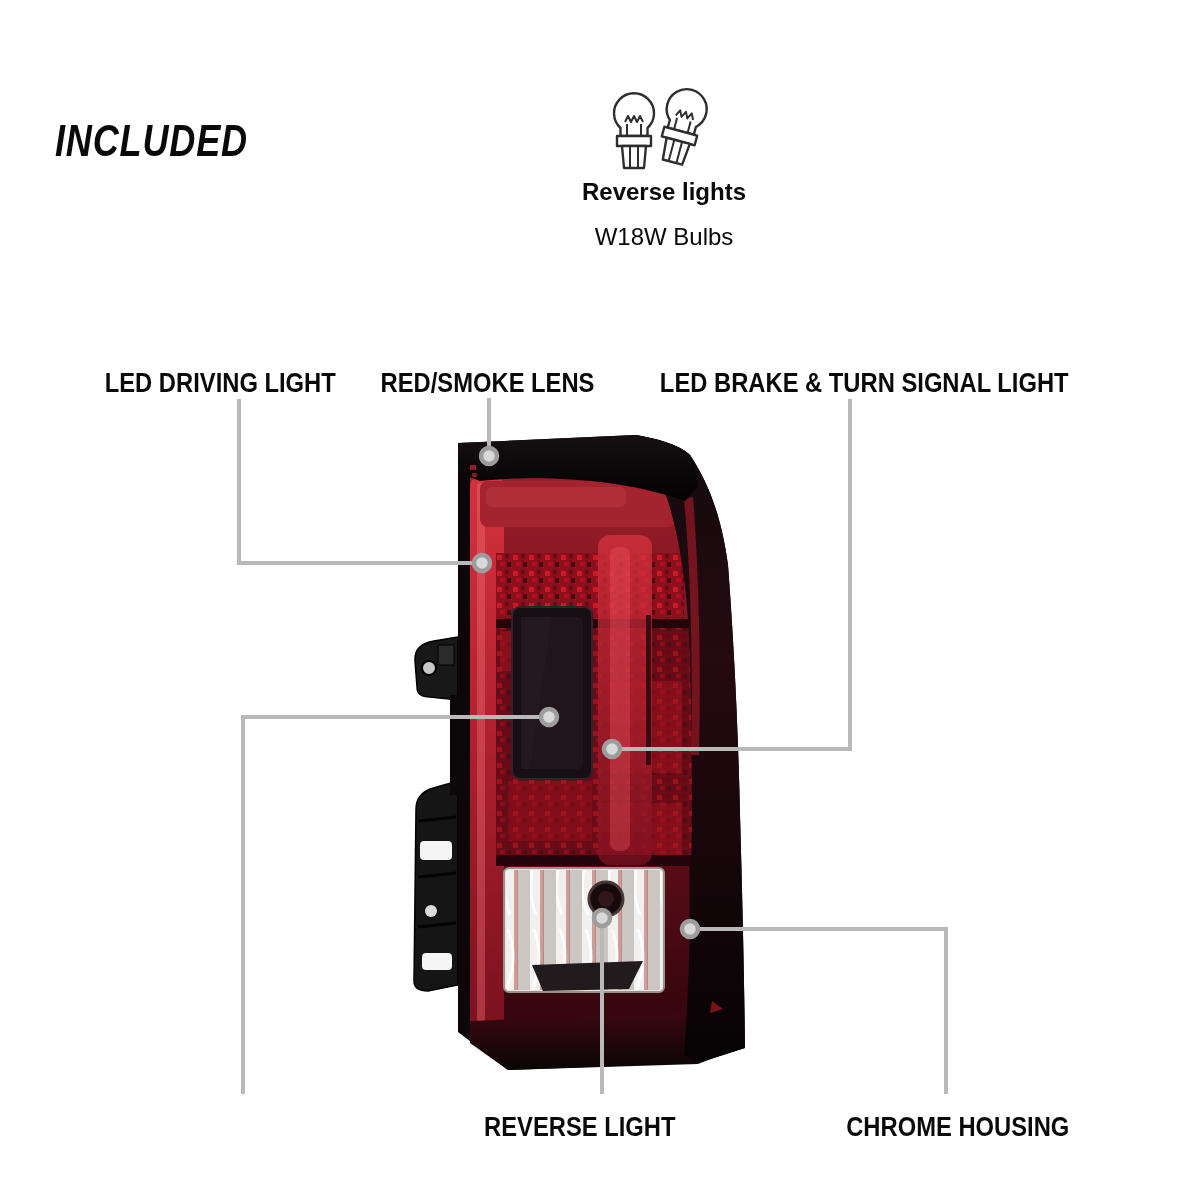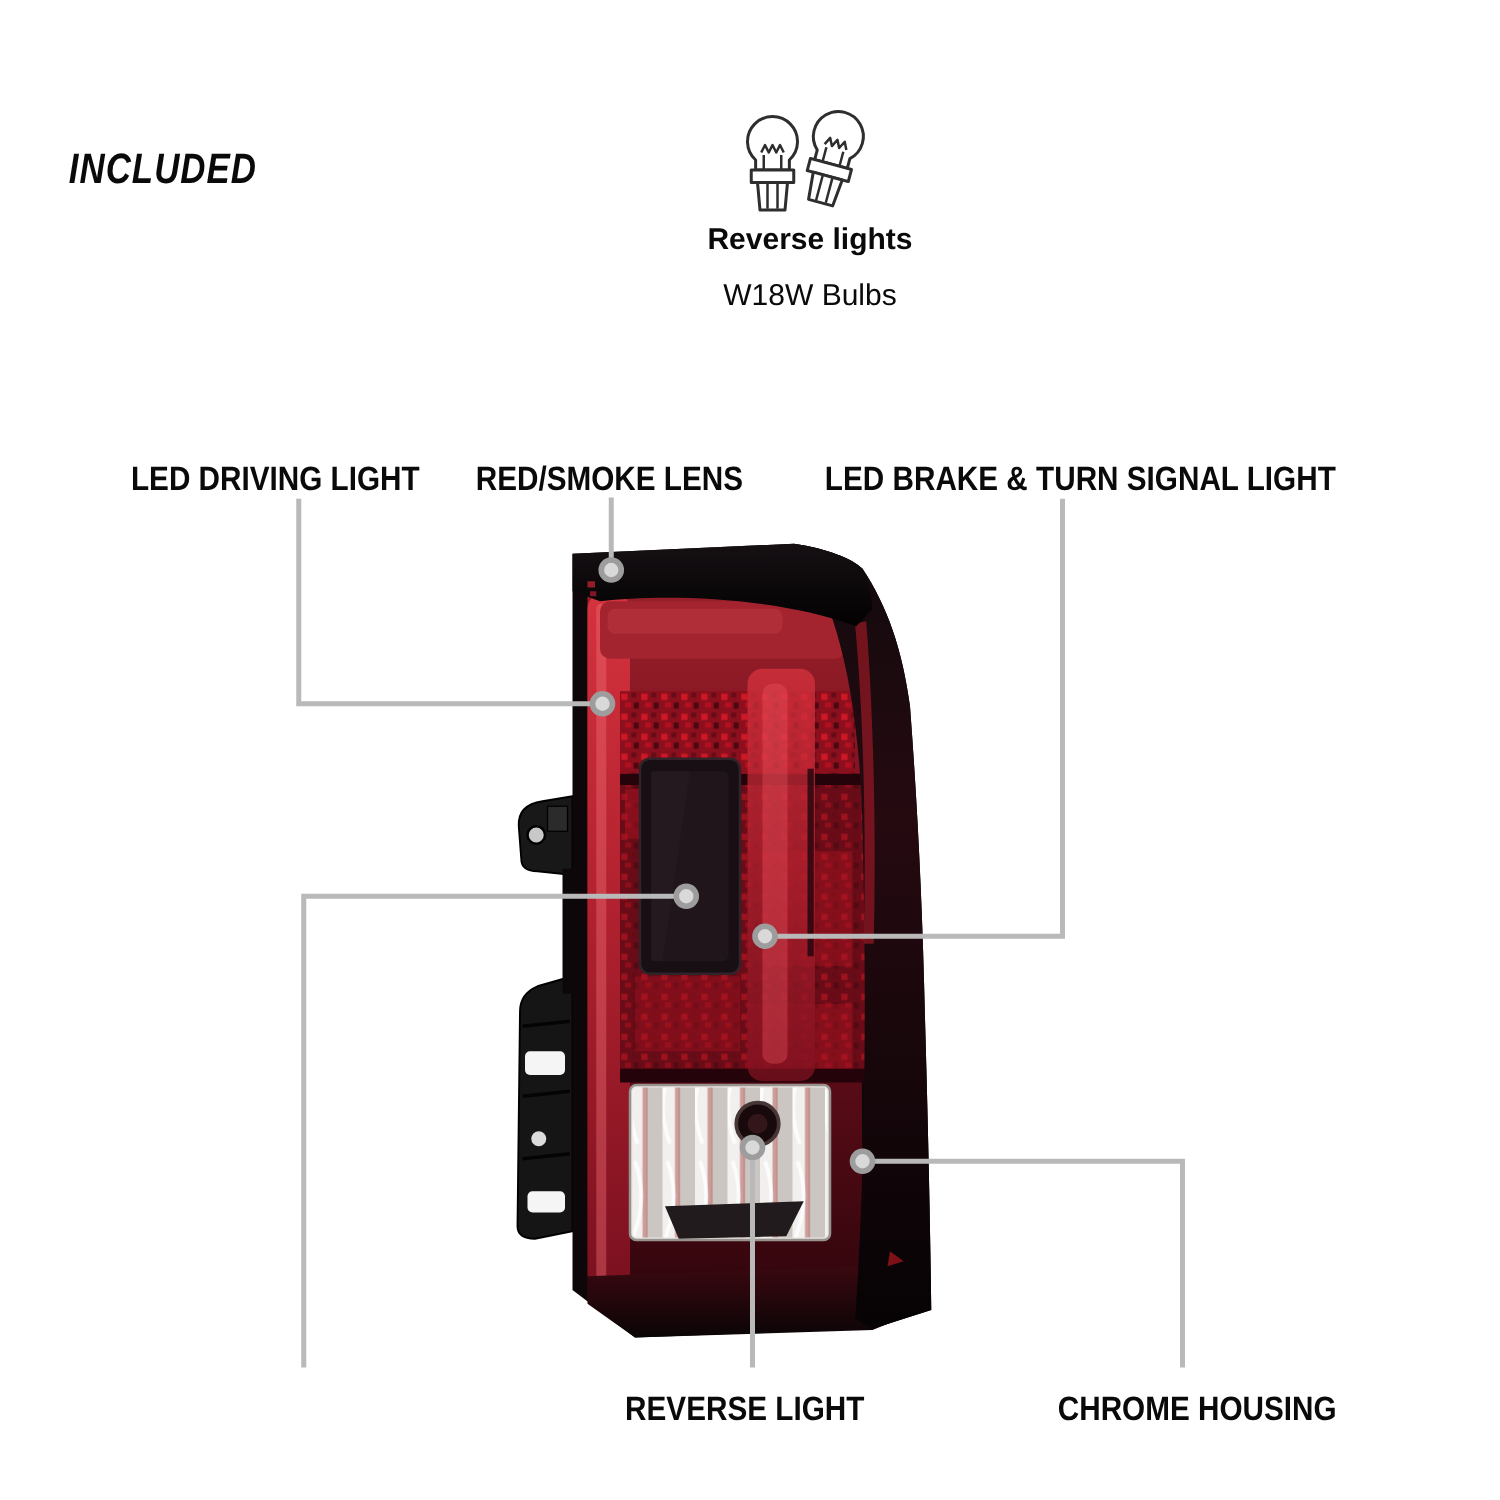--- a/index.html
+++ b/index.html
@@ -3,25 +3,25 @@
 <meta charset="utf-8">
 <style>
   html,body{margin:0;padding:0;background:#fff;}
   .canvas{
     position:relative;width:1200px;height:1200px;overflow:hidden;
     background:var(--background,#ffffff);
     font-family:"Liberation Sans", sans-serif;
   }
   .included{
     position:absolute;left:55px;top:116px;
-    font-size:34px;font-weight:bold;font-style:italic;
+    font-size:44px;font-weight:bold;font-style:italic;
     color:var(--label_color,#0a0a0a);letter-spacing:1px;white-space:nowrap;
   }
   .included .squeeze{display:inline-block;transform:scaleX(.82);transform-origin:left center;}
-  .bulb-group{position:absolute;left:448px;top:80px;width:400px;text-align:center;}
+  .bulb-group{position:absolute;left:464px;top:80px;width:400px;text-align:center;}
   .bulb-group svg{display:block;margin:0 auto;}
   .bulb-title{font-size:24px;font-weight:bold;color:var(--label_color,#0a0a0a);margin-top:2px;}
   .bulb-sub{font-size:24px;color:var(--label_color,#0a0a0a);margin-top:17px;}
   .callout-label{
     position:absolute;width:500px;text-align:center;white-space:nowrap;
     font-size:27px;font-weight:bold;color:var(--label_color,#0a0a0a);
   }
   .callout-label .squeeze{display:inline-block;transform:scaleX(.88);}
   .lamp-svg{position:absolute;left:400px;top:425px;}
   .lines-svg{position:absolute;left:0;top:0;pointer-events:none;}
@@ -173,20 +173,20 @@
   <div class="callout-label" style="left:-30px;top:368px;">
     <span class="squeeze">LED DRIVING LIGHT</span>
   </div>
   <div class="callout-label" style="left:238px;top:368px;">
     <span class="squeeze">RED/SMOKE LENS</span>
   </div>
   <div class="callout-label" style="left:614px;top:368px;">
     <span class="squeeze">LED BRAKE &amp; TURN SIGNAL LIGHT</span>
   </div>
 
-  <div class="callout-label" style="left:330px;top:1112px;margin-left:16px;">
+  <div class="callout-label" style="left:330px;top:1112px;">
     <span class="squeeze">REVERSE LIGHT</span>
   </div>
   <div class="callout-label" style="left:708px;top:1112px;">
     <span class="squeeze">CHROME HOUSING</span>
   </div>
 
 </div>
 
 </body></html>

